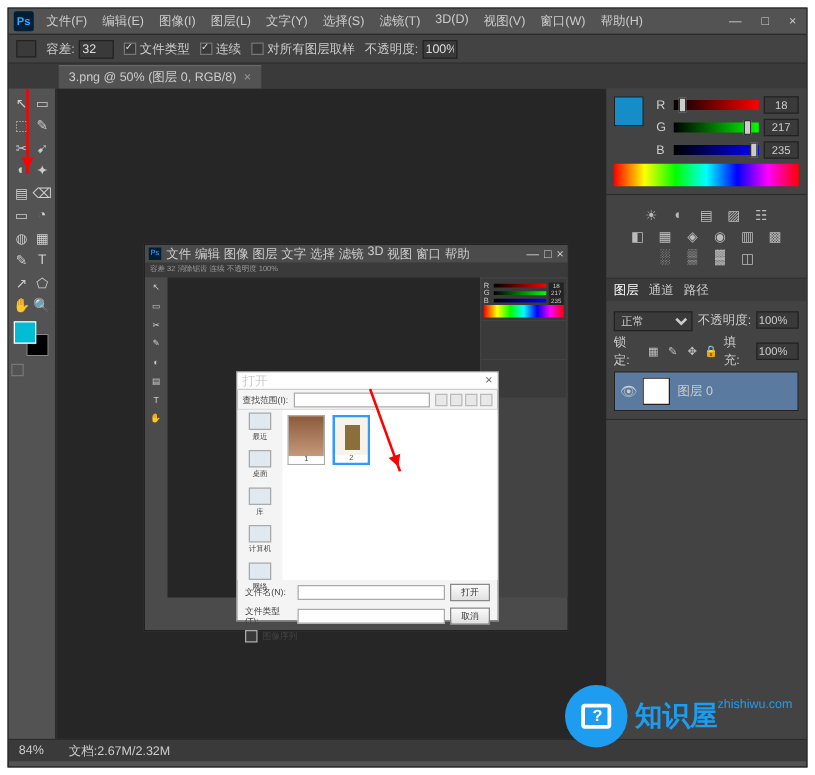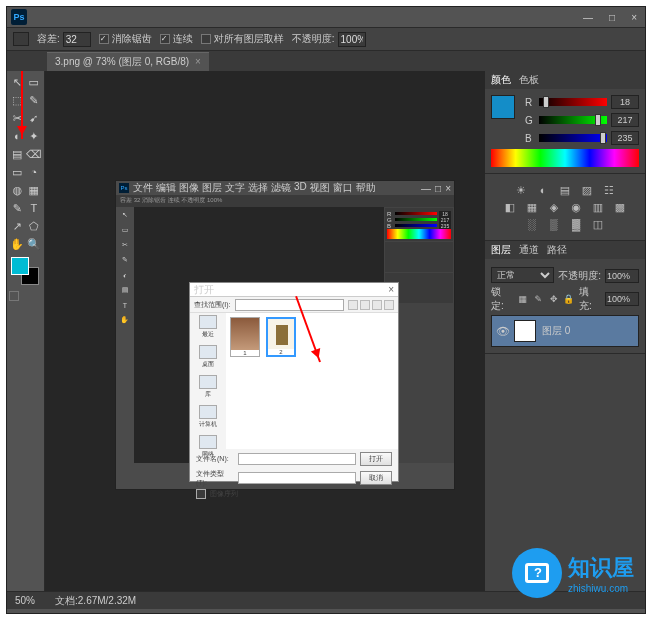--- a/index.html
+++ b/index.html
@@ -22,21 +22,21 @@
 .main{position:relative;height:520px;display:flex}
 .toolbar{width:38px;background:#535353;border-right:1px solid #2a2a2a;display:flex;flex-direction:column;padding:2px;gap:0}
 .toolbar .row{display:flex}
 .tool{width:18px;height:18px;display:flex;align-items:center;justify-content:center;font-size:11px;color:#ccc;cursor:pointer}
 .fgbg{position:relative;width:30px;height:30px;margin:4px 2px}
 .fgbg .fg{position:absolute;width:18px;height:18px;background:#00bcd4;border:1px solid #fff;z-index:2}
 .fgbg .bg{position:absolute;width:18px;height:18px;background:#000;border:1px solid #888;left:10px;top:10px}
 .canvas{flex:1;background:#262626;position:relative}
 .red-arrow{position:absolute;left:14px;top:0;width:2px;height:68px;background:red}
 .red-arrow::after{content:"";position:absolute;bottom:-1px;left:-4px;border:5px solid transparent;border-top:9px solid red}
-.nested{position:absolute;left:70px;top:109px;width:340px;height:310px;background:#4b4b4b;border:1px solid #222}
+.nested{position:absolute;left:70px;top:124px;width:340px;height:310px;background:#4b4b4b;border:1px solid #222}
 .nested .ntitle{height:14px;background:#4b4b4b;display:flex;align-items:center;padding:0 3px;gap:4px}
 .nested .nps{width:10px;height:10px;background:#001e36;color:#31a8ff;font-size:6px;display:flex;align-items:center;justify-content:center}
 .nested .nmenu{display:flex;gap:3px;font-size:7px;color:#bbb}
 .nested .nwin{margin-left:auto;display:flex;gap:4px;font-size:8px}
 .nested .nopt{height:12px;background:#3a3a3a;font-size:6px;color:#999;padding:1px 4px}
 .nested .nbody{display:flex;height:256px}
 .nested .ntools{width:18px;background:#4b4b4b;display:flex;flex-direction:column;gap:1px;padding:1px}
 .nested .nt{width:16px;height:14px;background:#4b4b4b;font-size:7px;display:flex;align-items:center;justify-content:center}
 .nested .ncanvas{flex:1;background:#262626;position:relative}
 .nested .npanels{width:70px;background:#434343;display:flex;flex-direction:column;gap:1px;padding:1px}
@@ -89,79 +89,92 @@
 .cslider .cb.b{background:linear-gradient(90deg,#000,#00f)}
 .cslider .cv{width:28px;background:#3a3a3a;border:1px solid #222;text-align:center;font-size:9px;padding:1px}
 .cslider .handle{position:absolute;top:-2px;width:6px;height:12px;background:#ccc;border:1px solid #333}
 .cspec{height:18px;background:linear-gradient(90deg,red,yellow,lime,cyan,blue,magenta,red);margin-top:4px}
 .swatch{width:24px;height:24px;background:#148dc8;border:1px solid #222;margin-right:6px}
 .color-panel .top{display:flex;align-items:flex-start;gap:4px}
 .adj-panel .row{display:flex;gap:6px;justify-content:center;margin:3px 0}
 .adj-panel .ai{width:16px;height:14px;color:#bbb;font-size:11px;display:flex;align-items:center;justify-content:center;cursor:pointer}
 .layers-panel .lhead{display:flex;align-items:center;gap:4px;padding:2px 0}
 .layers-panel select{background:#3a3a3a;border:1px solid #222;color:#ccc;font-size:9px;padding:1px;flex:1}
-.layers-panel .opr{display:flex;align-items:flex-end;gap:4px;font-size:9px;margin:2px 0}
+.layers-panel .opr{display:flex;align-items:flex-start;gap:4px;font-size:9px;margin:2px 0}
 .layers-panel .opr input{width:34px;background:#3a3a3a;border:1px solid #222;color:#ccc;font-size:9px;padding:1px}
 .layer{display:flex;align-items:center;gap:6px;background:#5a7aa0;padding:4px;border:1px solid #222}
 .layer .eye{width:12px;font-size:11px}
 .layer .lth{width:22px;height:22px;background:#fff;border:1px solid #222}
 .layer .ln{font-size:10px}
 .statusbar{height:18px;background:#3a3a3a;border-top:1px solid #2a2a2a;display:flex;align-items:center;padding:0 8px;gap:20px;font-size:10px}
 .logo-badge{position:absolute;right:18px;bottom:22px;display:flex;align-items:center;gap:6px}
 .logo-badge .circ{width:50px;height:50px;border-radius:50%;background:#1e9df0;display:flex;align-items:center;justify-content:center;position:relative}
 .logo-badge .circ .inner{width:24px;height:20px;border:3px solid #fff;border-radius:3px;position:relative}
 .logo-badge .circ .inner::after{content:"?";position:absolute;color:#fff;font-size:13px;font-weight:bold;left:6px;top:-1px}
-.logo-badge .txt{display:flex;flex-direction:column}
+.logo-badge .txt{display:flex;flex-direction:row}
 .logo-badge .cn{font-size:22px;font-weight:bold;color:#1e9df0}
 .logo-badge .en{font-size:10px;color:#1e9df0}
 .qm{width:10px;height:10px;border:1px solid #777;display:inline-block}
 .opbtn{width:16px;height:14px;background:#3a3a3a;border:1px solid #222}
 .lockrow{display:flex;align-items:center;gap:4px;font-size:9px;margin:2px 0}
 .lockrow .li{width:12px;height:12px;color:#bbb;font-size:9px;display:flex;align-items:center;justify-content:center}
 </style>
 </head>
 <body>
 
 <div class="app">
 
   <div class="titlebar">
     <div class="ps-logo">Ps</div>
+    <div class="menu">
+      <span>文件(F)</span>
+      <span>编辑(E)</span>
+      <span>图像(I)</span>
+      <span>图层(L)</span>
+      <span>文字(Y)</span>
+      <span>选择(S)</span>
+      <span>滤镜(T)</span>
+      <span>3D(D)</span>
+      <span>视图(V)</span>
+      <span>窗口(W)</span>
+      <span>帮助(H)</span>
+    </div>
     <div class="winbtns">
       <span>—</span>
       <span>□</span>
       <span>×</span>
     </div>
   </div>
 
   <div class="optbar">
     <div class="opbtn"></div>
     <div class="field">
         <span>容差:</span>
         <input type="text" value="32" style="">
       </div>
     <div class="field">
         <span class="chk on"></span>
-        <span>消除锯齿</span>
+        <span>文件类型</span>
       </div>
     <div class="field">
         <span class="chk on"></span>
         <span>连续</span>
       </div>
     <div class="field">
         <span class="chk"></span>
         <span>对所有图层取样</span>
       </div>
     <div class="field">
         <span>不透明度:</span>
         <input type="text" value="100%" style="">
       </div>
   </div>
 
   <div class="tabbar">
-    <div class="tab"><span>3.png @ 73% (图层 0, RGB/8)</span><span class="x">×</span></div>
+    <div class="tab"><span>3.png @ 50% (图层 0, RGB/8)</span><span class="x">×</span></div>
   </div>
 
   <div class="main">
     <div class="red-arrow"></div>
 
     <div class="toolbar">
       <div class="row">
           <div class="tool">↖</div>
           <div class="tool">▭</div>
         </div>
@@ -335,24 +348,20 @@
             </div>
             <div class="npan" style="height:30px"></div>
             <div class="npan" style="height:30px"></div>
           </div>
         </div>
       </div>
     </div>
 
     <div class="panels">
       <div class="panel color-panel">
-        <div class="phead">
-            <span class="pt active">颜色</span>
-            <span class="pt">色板</span>
-          </div>
         <div class="pbody">
           <div class="top">
             <div class="swatch"></div>
             <div class="sliders" style="flex:1">
               <div class="cslider">
                   <span class="cl">R</span>
                   <div class="cb r">
                     <div class="handle" style="left:6%"></div>
                   </div>
                   <span class="cv">18</span>
@@ -428,21 +437,21 @@
             <span class="eye">👁</span>
             <div class="lth"></div>
             <span class="ln">图层 0</span>
           </div>
         </div>
       </div>
     </div>
   </div>
 
   <div class="statusbar">
-    <span>50%</span>
+    <span>84%</span>
     <span>文档:2.67M/2.32M</span>
   </div>
 </div>
 
 <div class="logo-badge">
   <div class="circ">
       <div class="inner"></div>
     </div>
   <div class="txt">
     <div class="cn">知识屋</div>

